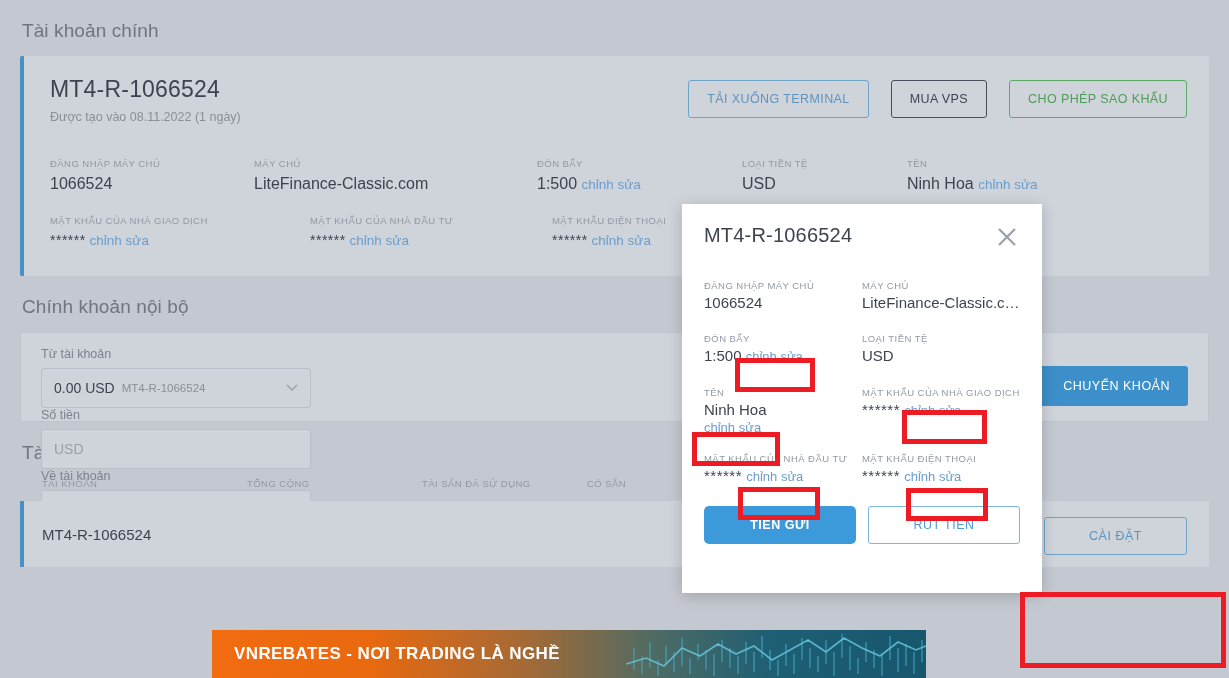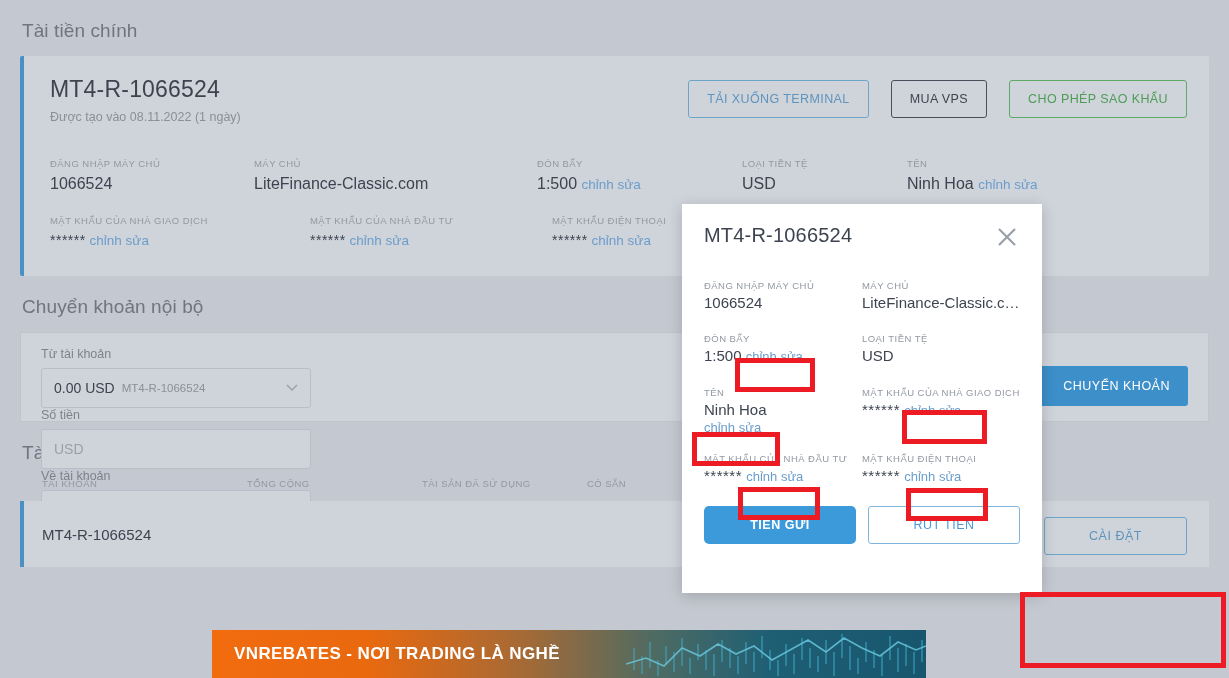--- a/index.html
+++ b/index.html
@@ -177,21 +177,21 @@
   }
   .banner-chart { position: absolute; right: 0; top: 0; height: 48px; width: 300px; opacity: .85; }
 </style>
 </head>
 <body>
 
 <div id="root">
 
   <div class="page">
 
-    <div class="section-title">Tài tiền chính</div>
+    <div class="section-title">Tài khoản chính</div>
 
     <div class="card main-card">
       <div class="acct-title">MT4-R-1066524</div>
       <div class="acct-sub">Được tạo vào 08.11.2022 (1 ngày)</div>
 
       <div class="btn-row">
         <div class="btn btn-outline-blue">TẢI XUỐNG TERMINAL</div>
         <div class="btn btn-outline-dark">MUA VPS</div>
         <div class="btn btn-outline-green">CHO PHÉP SAO KHẨU</div>
       </div>
@@ -233,21 +233,21 @@
             <span class="edit">chỉnh sửa</span></div>
         </div>
         <div class="field" style="width:240px">
           <div class="f-label">MẬT KHẨU ĐIỆN THOẠI</div>
           <div class="f-value small"><span class="stars">******</span>
             <span class="edit">chỉnh sửa</span></div>
         </div>
       </div>
     </div>
 
-    <div class="section-title">Chuyển khoản nội bộ</div>
+    <div class="section-title">Chính khoản nội bộ</div>
 
     <div class="transfer-card">
       <div class="tf-group">
         <div class="tf-label">Từ tài khoản</div>
         <div class="tf-control w-from">
           <span>0.00 USD</span>
           <span class="muted">MT4-R-1066524</span>
           <span class="chev">
             <svg width="12" height="8" viewBox="0 0 12 8">
                 <path d="M1 1l5 5 5-5" stroke="#9aa0a9" stroke-width="1.4" fill="none"></path>

